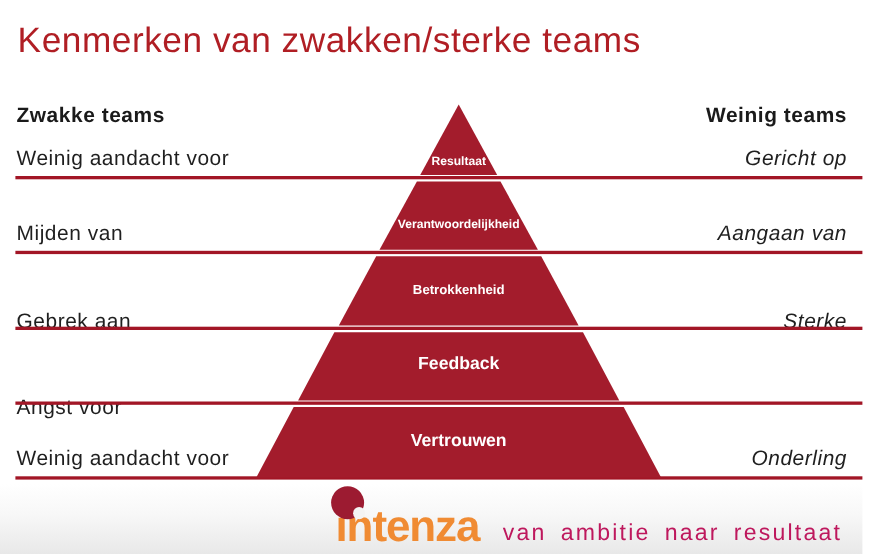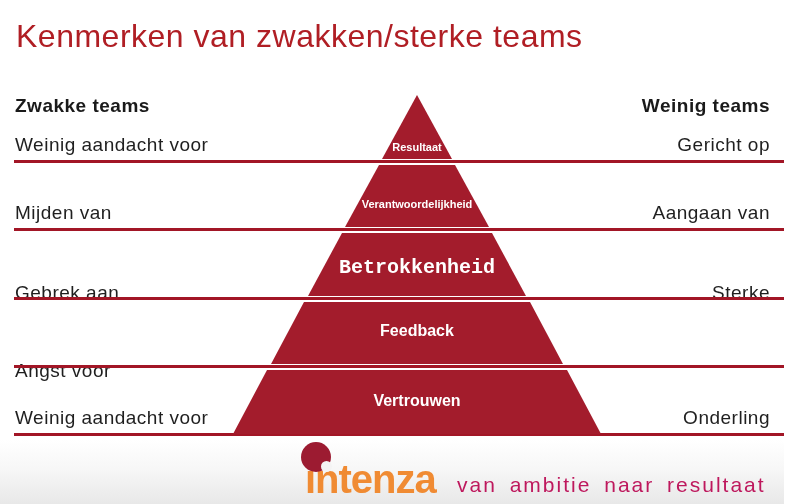--- a/index.html
+++ b/index.html
@@ -16,34 +16,34 @@
     position:absolute;top:95px;font-size:19px;font-weight:700;color:#1a1a1a;
     letter-spacing:.5px;white-space:nowrap;
   }
   .col-header.left{left:15px;}
   .col-header.right{right:14px;text-align:right;}
   .row-label{
     position:absolute;font-size:19px;font-weight:400;color:#1f1f1f;
     letter-spacing:.5px;white-space:nowrap;line-height:22px;
   }
   .row-label.left{left:15px;}
-  .row-label.right{right:14px;}
+  .row-label.right{right:14px;font-style:italic;}
   .rt1{top:134px}.rt2{top:202px}.rt3{top:282px}.rt4{top:360px}.rt5{top:407px}
   .hline{
     position:absolute;left:14px;width:774px;height:3px;background:#A21626;
   }
   .ln1{top:160px}.ln2{top:228px}.ln3{top:297px}.ln4{top:365px}.ln5{top:433px}
   .pyramid-svg{position:absolute;left:0;top:0;pointer-events:none;}
   .pyr-label{
     position:absolute;left:417px;transform:translateX(-50%);
     color:#ffffff;font-weight:700;white-space:nowrap;text-align:center;
   }
   .pl1{top:141px;font-size:11px;}
   .pl2{top:198px;font-size:11px;}
-  .pl3{top:256px;font-size:20px;font-family:Liberation Mono, monospace;}
+  .pl3{top:256px;font-size:12px;}
   .pl4{top:322px;font-size:16px;}
   .pl5{top:392px;font-size:16px;}
   .footer{
     position:absolute;left:0;top:440px;width:802px;height:64px;
     background:linear-gradient(to bottom,#ffffff 0%,#f7f7f7 45%,#e8e8e8 100%);
   }
   .logo-ball{
     position:absolute;left:301px;top:442px;width:30px;height:30px;
     border-radius:50%;background:#9C1B31;
   }

